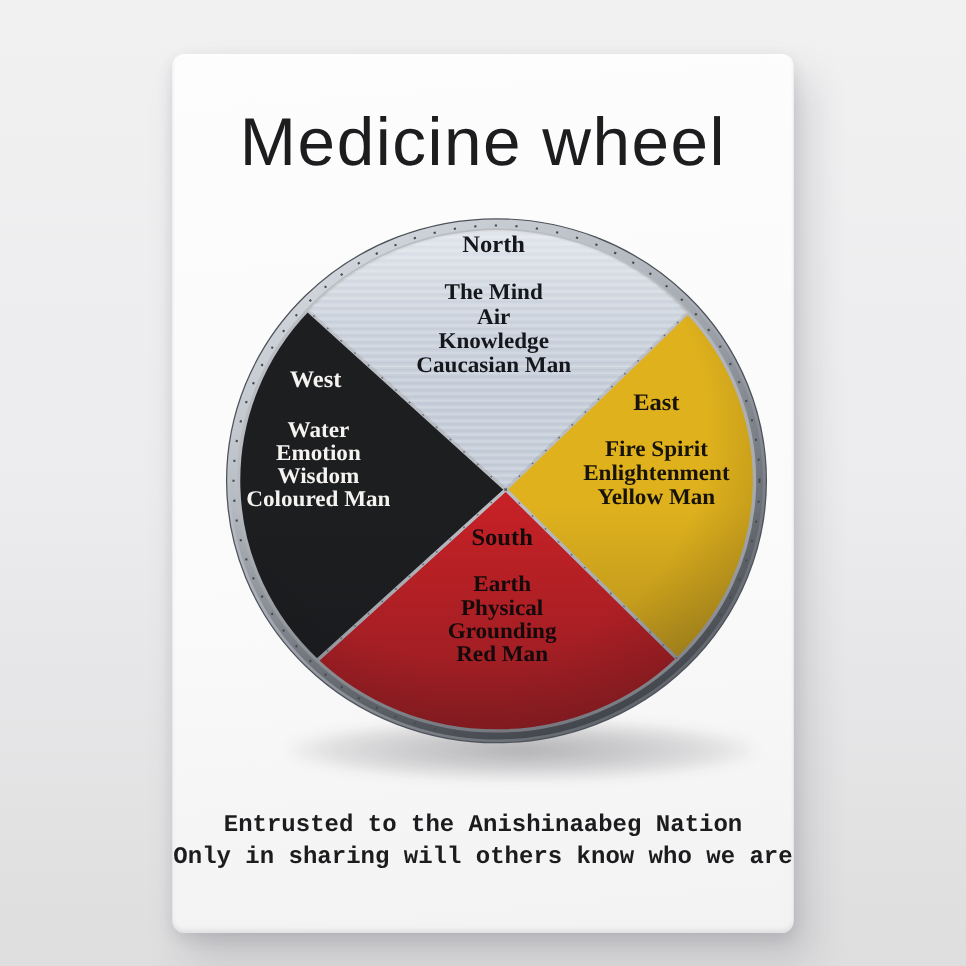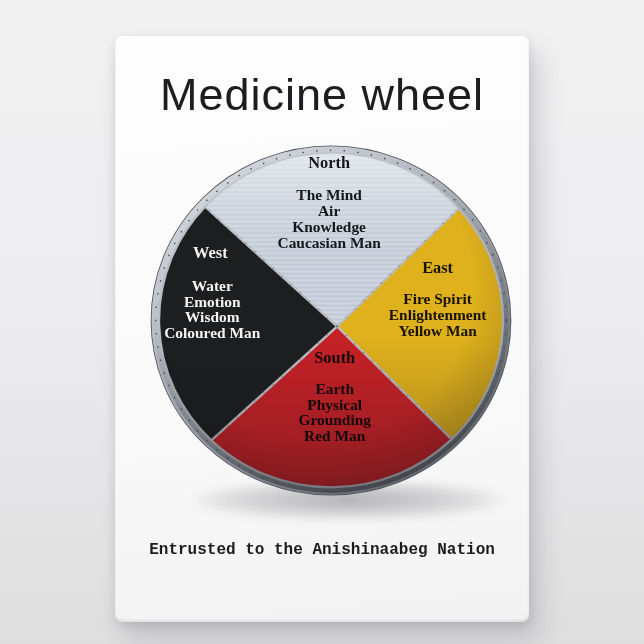--- a/index.html
+++ b/index.html
@@ -118,16 +118,17 @@
 
       <text class="dir-label" x="204" y="243" fill="#140a0b">South</text>
       <text class="q-line" x="204" y="277" fill="#140a0b">Earth</text>
       <text class="q-line" x="204" y="294.5" fill="#140a0b">Physical</text>
       <text class="q-line" x="204" y="311.5" fill="#140a0b">Grounding</text>
       <text class="q-line" x="204" y="328.5" fill="#140a0b">Red Man</text>
     </svg>
 
     <div class="footer">
       <div>Entrusted to the Anishinaabeg Nation</div>
+      <div>Only in sharing will others know who we are</div>
     </div>
 
   </div>
 </div>
 
 </body></html>

